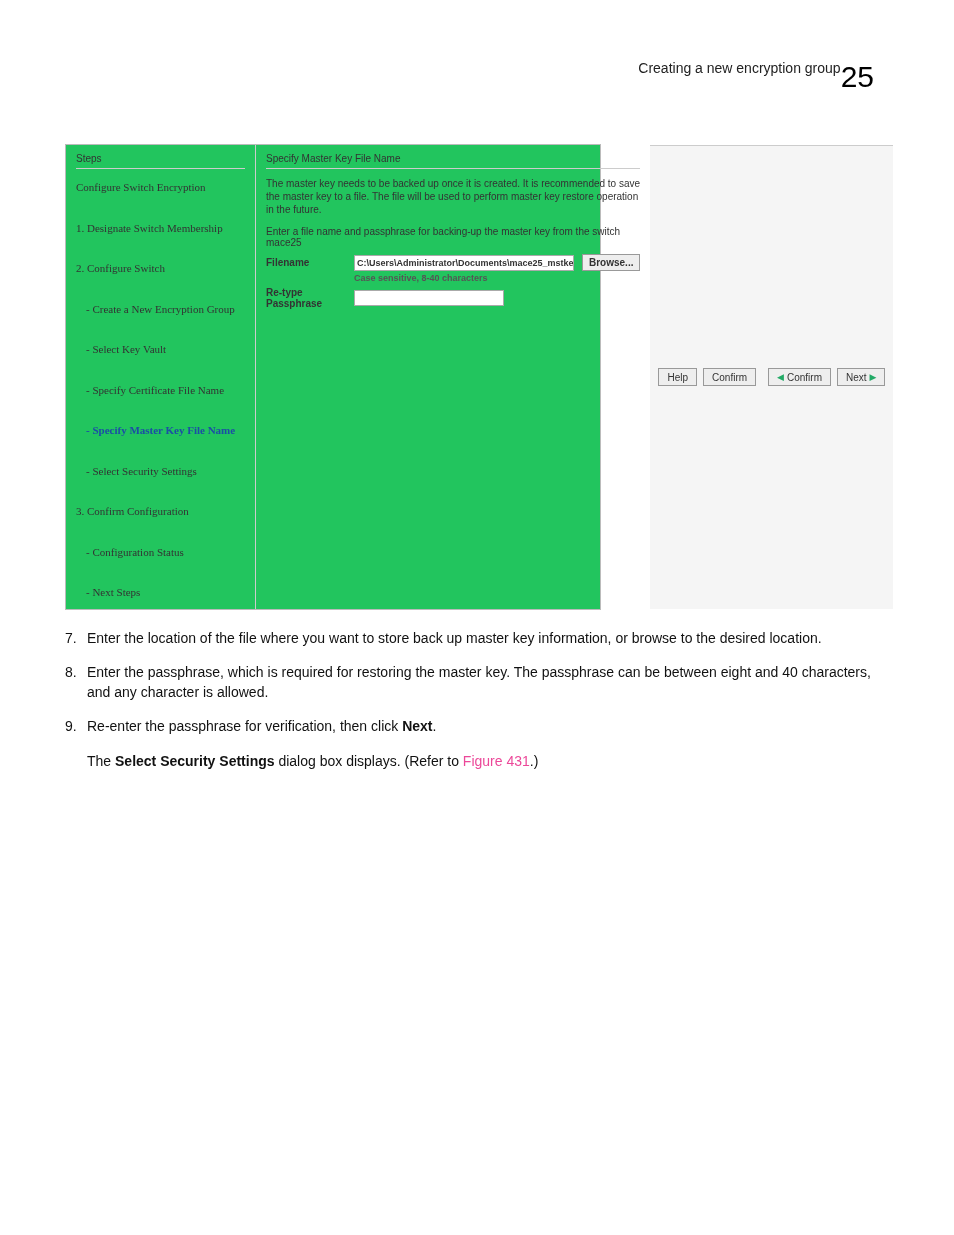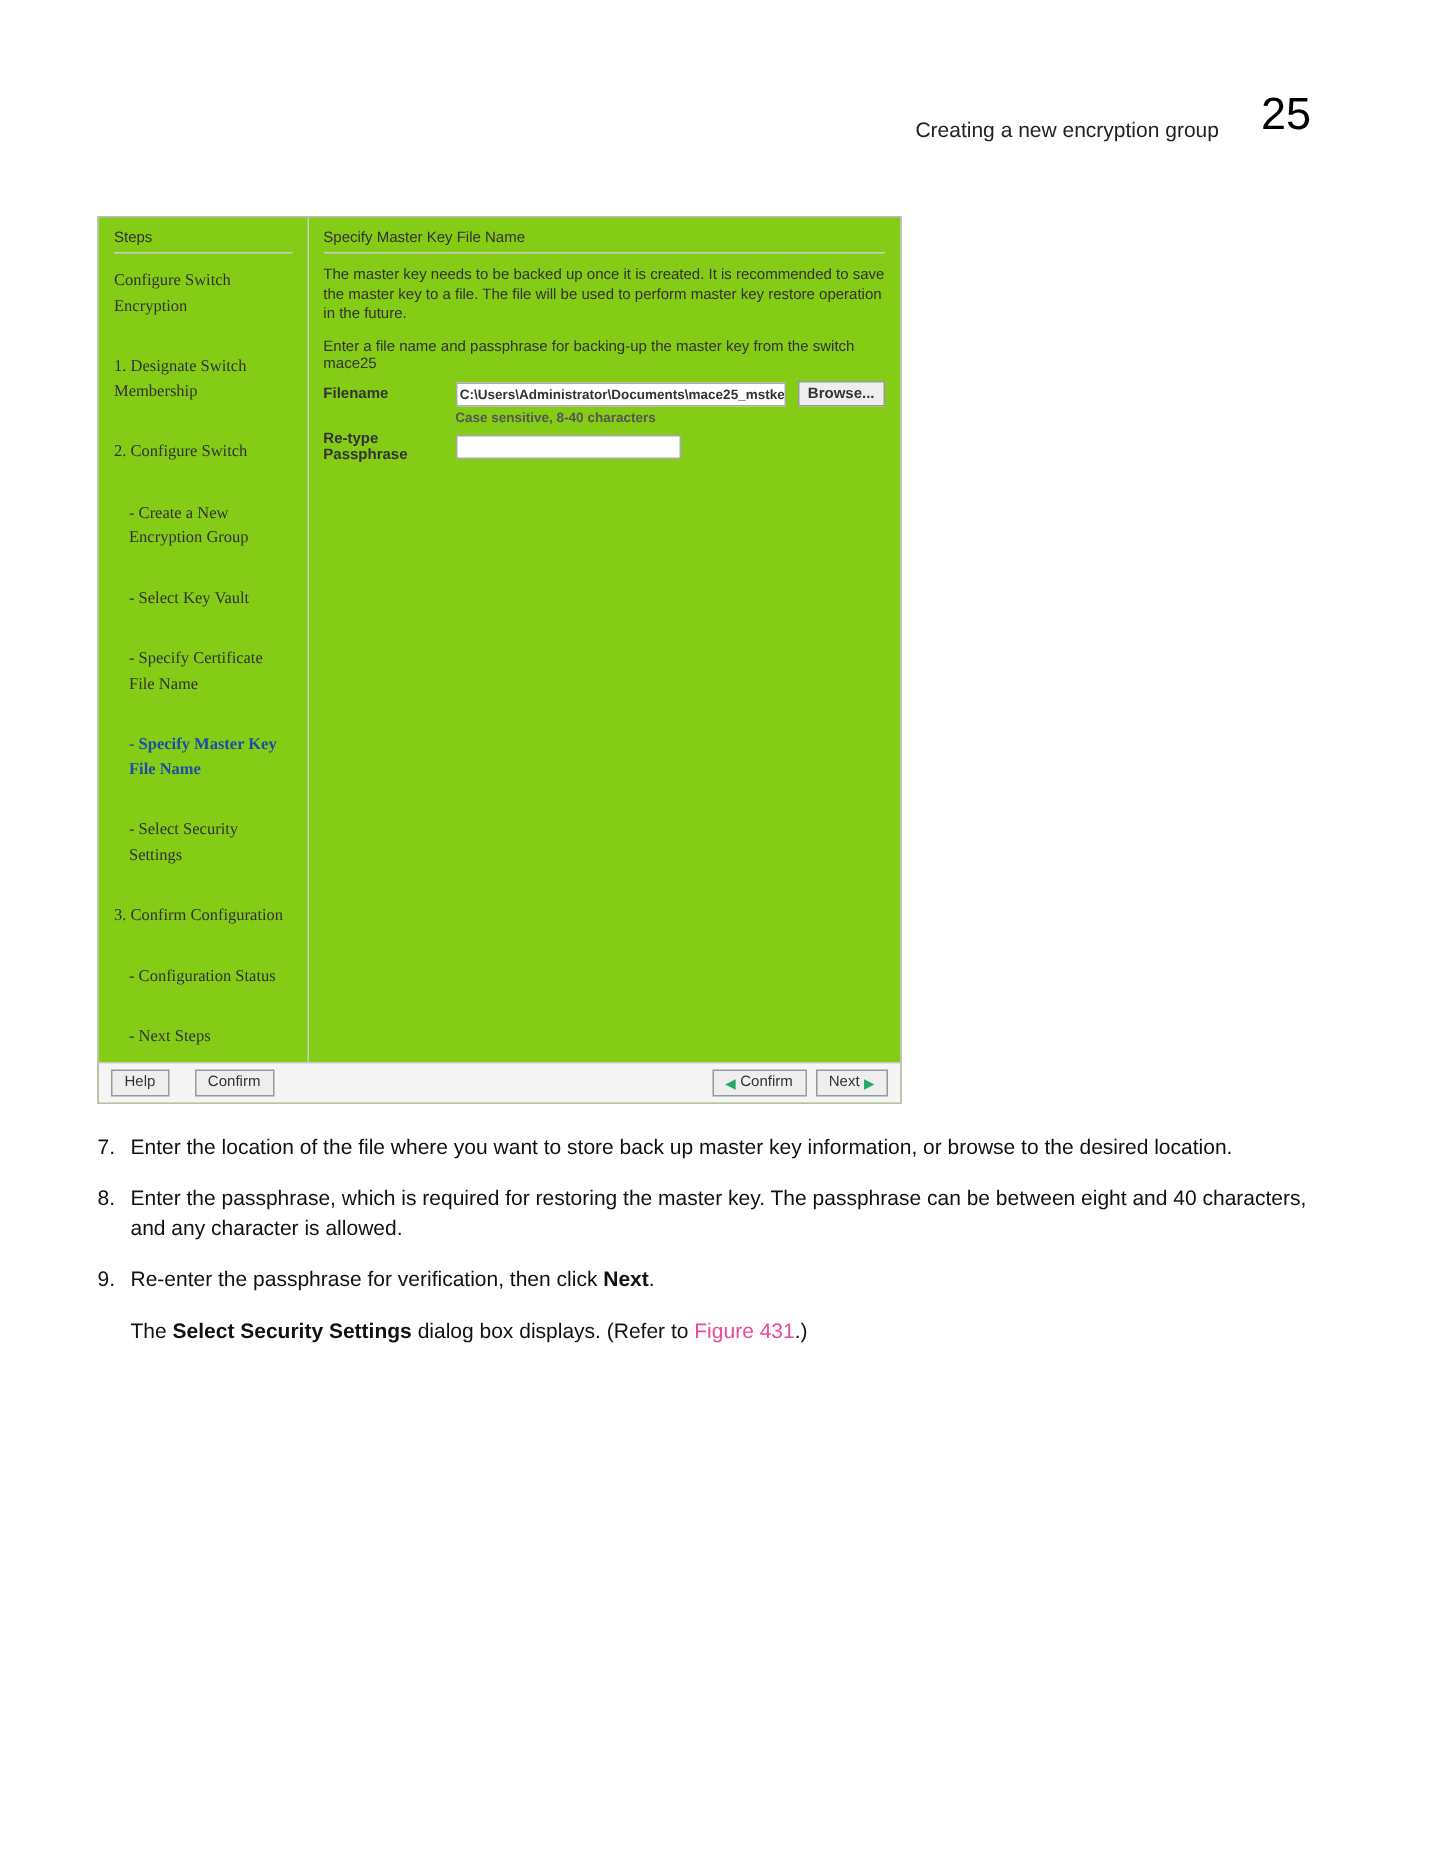--- a/index.html
+++ b/index.html
@@ -9,47 +9,46 @@
     width: 954px;
     margin: 0 auto;
     color: #000;
   }
   .page {
     padding: 60px 60px 40px 60px;
   }
   .head-row {
     display: flex;
     justify-content: flex-end;
-    align-items: flex-end;
-    gap: 28px;
+    align-items: flex-start;
     padding-right: 20px;
     margin-bottom: 50px;
   }
   .head-row .title {
     font-size: 14px;
     color: #222;
   }
   .head-row .chapnum {
     font-size: 30px;
     font-weight: 400;
     font-family: Arial, sans-serif;
     color: #000;
   }
 
   
   .dialog {
     width: 536px;
     margin-left: 5px;
     border: 1px solid #bbb;
-    background: #84cc16;
+    background: #22c55e;
     font-family: "Times New Roman", serif;
     font-size: 10px;
     color: #333;
     display: flex;
-    flex-direction: column;
+    flex-direction: row;
   }
   .dialog-body {
     display: flex;
     min-height: 330px;
   }
   .steps-pane {
     width: 190px;
     padding: 8px 10px;
     border-right: 1px solid #ccc;
   }
@@ -124,21 +123,21 @@
     margin-left: 0;
   }
   .dialog-footer {
     border-top: 1px solid #ccc;
     display: flex;
     align-items: center;
     padding: 4px 8px;
     gap: 6px;
     background: #f5f5f5;
   }
-  .dialog-footer .left { display:flex; gap:17px; }
+  .dialog-footer .left { display:flex; gap:6px; }
   .dialog-footer .spacer { flex:1; }
   .dlg-btn {
     border: 1px solid #999;
     background: #eee;
     font-size: 10px;
     height: 18px;
     padding: 0 8px;
     display:flex; align-items:center;
     font-family: Arial, sans-serif;
   }

